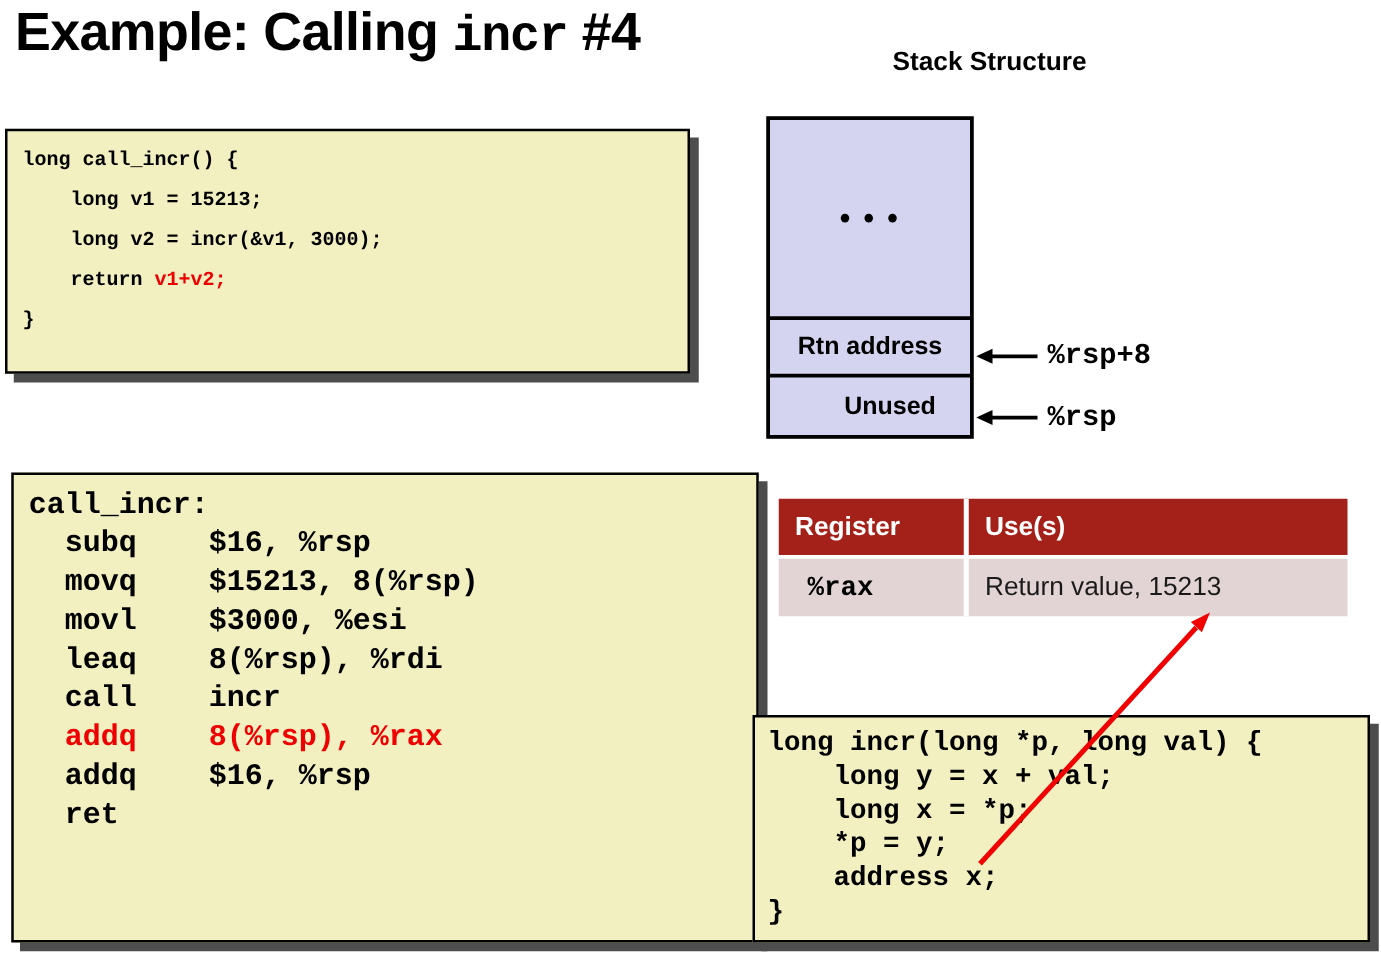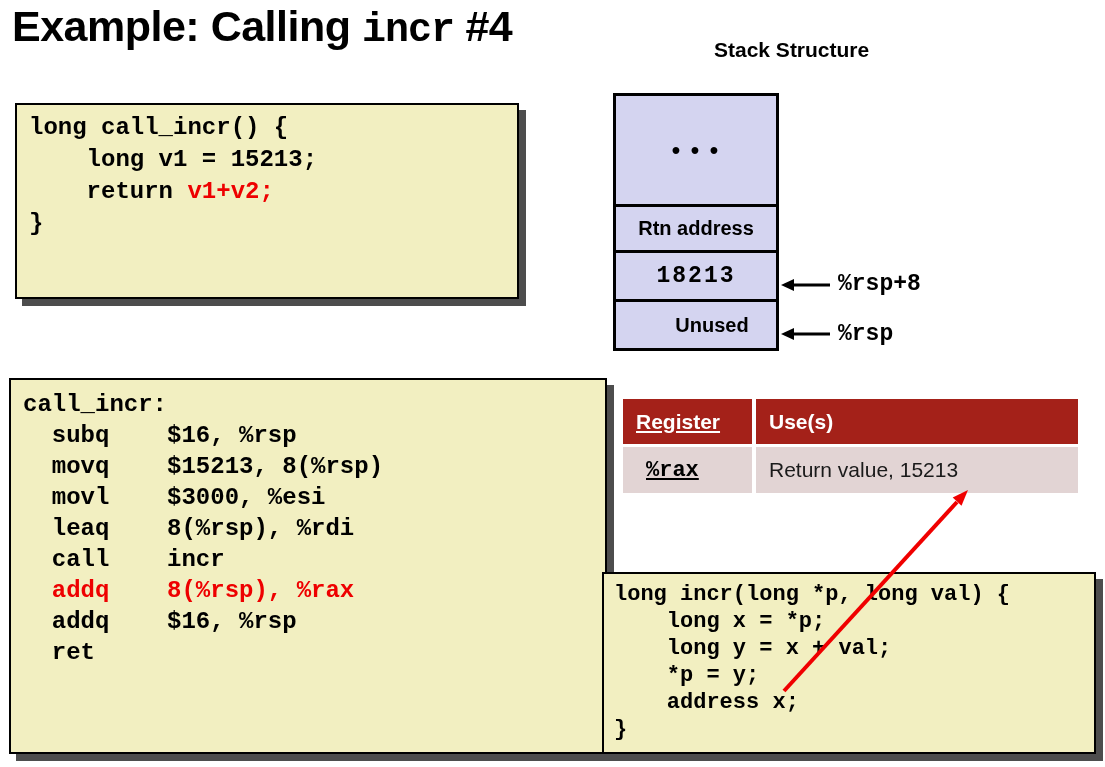--- a/index.html
+++ b/index.html
@@ -28,21 +28,21 @@
     position:absolute;left:714px;top:38px;
     font-size:21px;font-weight:bold;
   }
   .codebox{
     position:absolute;box-sizing:border-box;
     background:var(--code-bg);border:2px solid #000;
     box-shadow:7px 7px 0 var(--shadow-gray);
     font-family:"Liberation Mono","DejaVu Sans Mono",monospace;
     font-weight:bold;white-space:pre;color:#000;
   }
-  #code-call-incr-c{left:15px;top:103px;width:504px;height:196px;font-size:24px;line-height:32px;padding:7px 0 0 12px;}
+  #code-call-incr-c{left:4px;top:103px;width:548px;height:196px;font-size:16px;line-height:32px;padding:7px 0 0 12px;}
   #code-call-incr-asm{left:9px;top:378px;width:598px;height:376px;font-size:24px;line-height:31px;padding:9px 0 0 12px;}
   #code-incr-c{left:602px;top:572px;width:494px;height:182px;font-size:22px;line-height:27px;padding:7px 0 0 10px;}
   .hl{color:var(--highlight-red);}
   .stack{
     position:absolute;left:613px;top:93px;width:166px;height:258px;
     box-sizing:border-box;border:3px solid #000;background:var(--stack-bg);
     display:flex;flex-direction:column;
   }
   .stack-cell{
     display:flex;align-items:center;justify-content:center;
@@ -60,63 +60,62 @@
   }
   #rsp8-label{left:838px;top:271px;}
   #rsp-label{left:838px;top:321px;}
   .regtable{
     position:absolute;left:623px;top:399px;width:455px;
   }
   .tr{display:flex;}
   .tr.head{background:var(--header-red);color:#fff;font-weight:bold;height:45px;font-size:21px;}
   .tr.body{background:var(--row-bg);height:46px;margin-top:3px;font-size:21px;color:#1a1a1a;}
   .td{display:flex;align-items:center;padding-left:13px;box-sizing:border-box;}
-  .td.c1{width:133px;border-right:4px solid #fff;text-decoration:underline;}
+  .td.c1{width:152px;border-right:4px solid #fff;}
   .td.c2{flex:1;}
   .tr.body .c1{
     font-family:"Liberation Mono","DejaVu Sans Mono",monospace;
     font-weight:bold;font-size:22px;color:#000;padding-left:23px;
   }
   svg.overlay{position:absolute;left:0;top:0;pointer-events:none;}
 </style>
 </head>
 <body>
 
 <div class="title"><span>Example: Calling </span><span class="mono">incr</span><span> #4</span></div>
 
 <div class="stack-heading">Stack Structure</div>
 
 <div class="stack">
   <div class="stack-cell first">
       <span class="dots">• • •</span>
     </div>
   <div class="stack-cell" style="height:43px;text-align:center;">Rtn address</div>
-  <div class="stack-cell mono-val" style="height:46px;">18213</div>
   <div class="stack-cell" style="height:46px;padding-left:32px;">Unused</div>
 </div>
 
 <div class="ptr-label" id="rsp8-label">%rsp+8</div>
 <div class="ptr-label" id="rsp-label">%rsp</div>
 
-<div class="codebox" id="code-call-incr-c"><div><span>long call_incr() {</span></div><div><span>    long v1 = 15213;</span></div><div><span>    return </span><span class="hl">v1+v2;</span></div><div><span>}</span></div></div>
+<div class="codebox" id="code-call-incr-c"><div><span>long call_incr() {</span></div><div><span>    long v1 = 15213;</span></div><div><span>    long v2 = incr(&amp;v1, 3000);</span></div><div><span>    return </span><span class="hl">v1+v2;</span></div><div><span>}</span></div></div>
 
 <div class="codebox" id="code-call-incr-asm"><div><span>call_incr:</span></div><div><span>  subq    $16, %rsp</span></div><div><span>  movq    $15213, 8(%rsp)</span></div><div><span>  movl    $3000, %esi</span></div><div><span>  leaq    8(%rsp), %rdi</span></div><div><span>  call    incr</span></div><div><span class="hl">  addq    8(%rsp), %rax</span></div><div><span>  addq    $16, %rsp</span></div><div><span>  ret</span></div></div>
 
 <div class="regtable">
   <div class="tr head">
     <div class="td c1">Register</div>
     <div class="td c2">Use(s)</div>
   </div>
   <div class="tr body">
     <div class="td c1">%rax</div>
     <div class="td c2">Return value, 15213</div>
   </div>
 </div>
 
-<div class="codebox" id="code-incr-c"><div><span>long incr(long *p, long val) {</span></div><div><span>    long x = *p;</span></div><div><span>    long y = x + val;</span></div><div><span>    *p = y;</span></div><div><span>    address x;</span></div><div><span>}</span></div></div>
+<div class="codebox" id="code-incr-c"><div><span>long incr(long *p, long val) {</span></div><div><span>    long y = x + val;</span></div><div><span>    long x = *p;</span></div><div><span>    *p = y;</span></div><div><span>    address x;</span></div><div><span>}</span></div></div>
 
 <svg class="overlay" width="1105" height="767" viewBox="0 0 1105 767">
   <g>
     <line x1="830" y1="285" x2="793" y2="285" stroke="#000" stroke-width="3"></line>
     <polygon points="781,285 794,279 794,291" fill="#000"></polygon>
   </g>
   <g>
     <line x1="830" y1="334" x2="793" y2="334" stroke="#000" stroke-width="3"></line>
     <polygon points="781,334 794,328 794,340" fill="#000"></polygon>
   </g>

